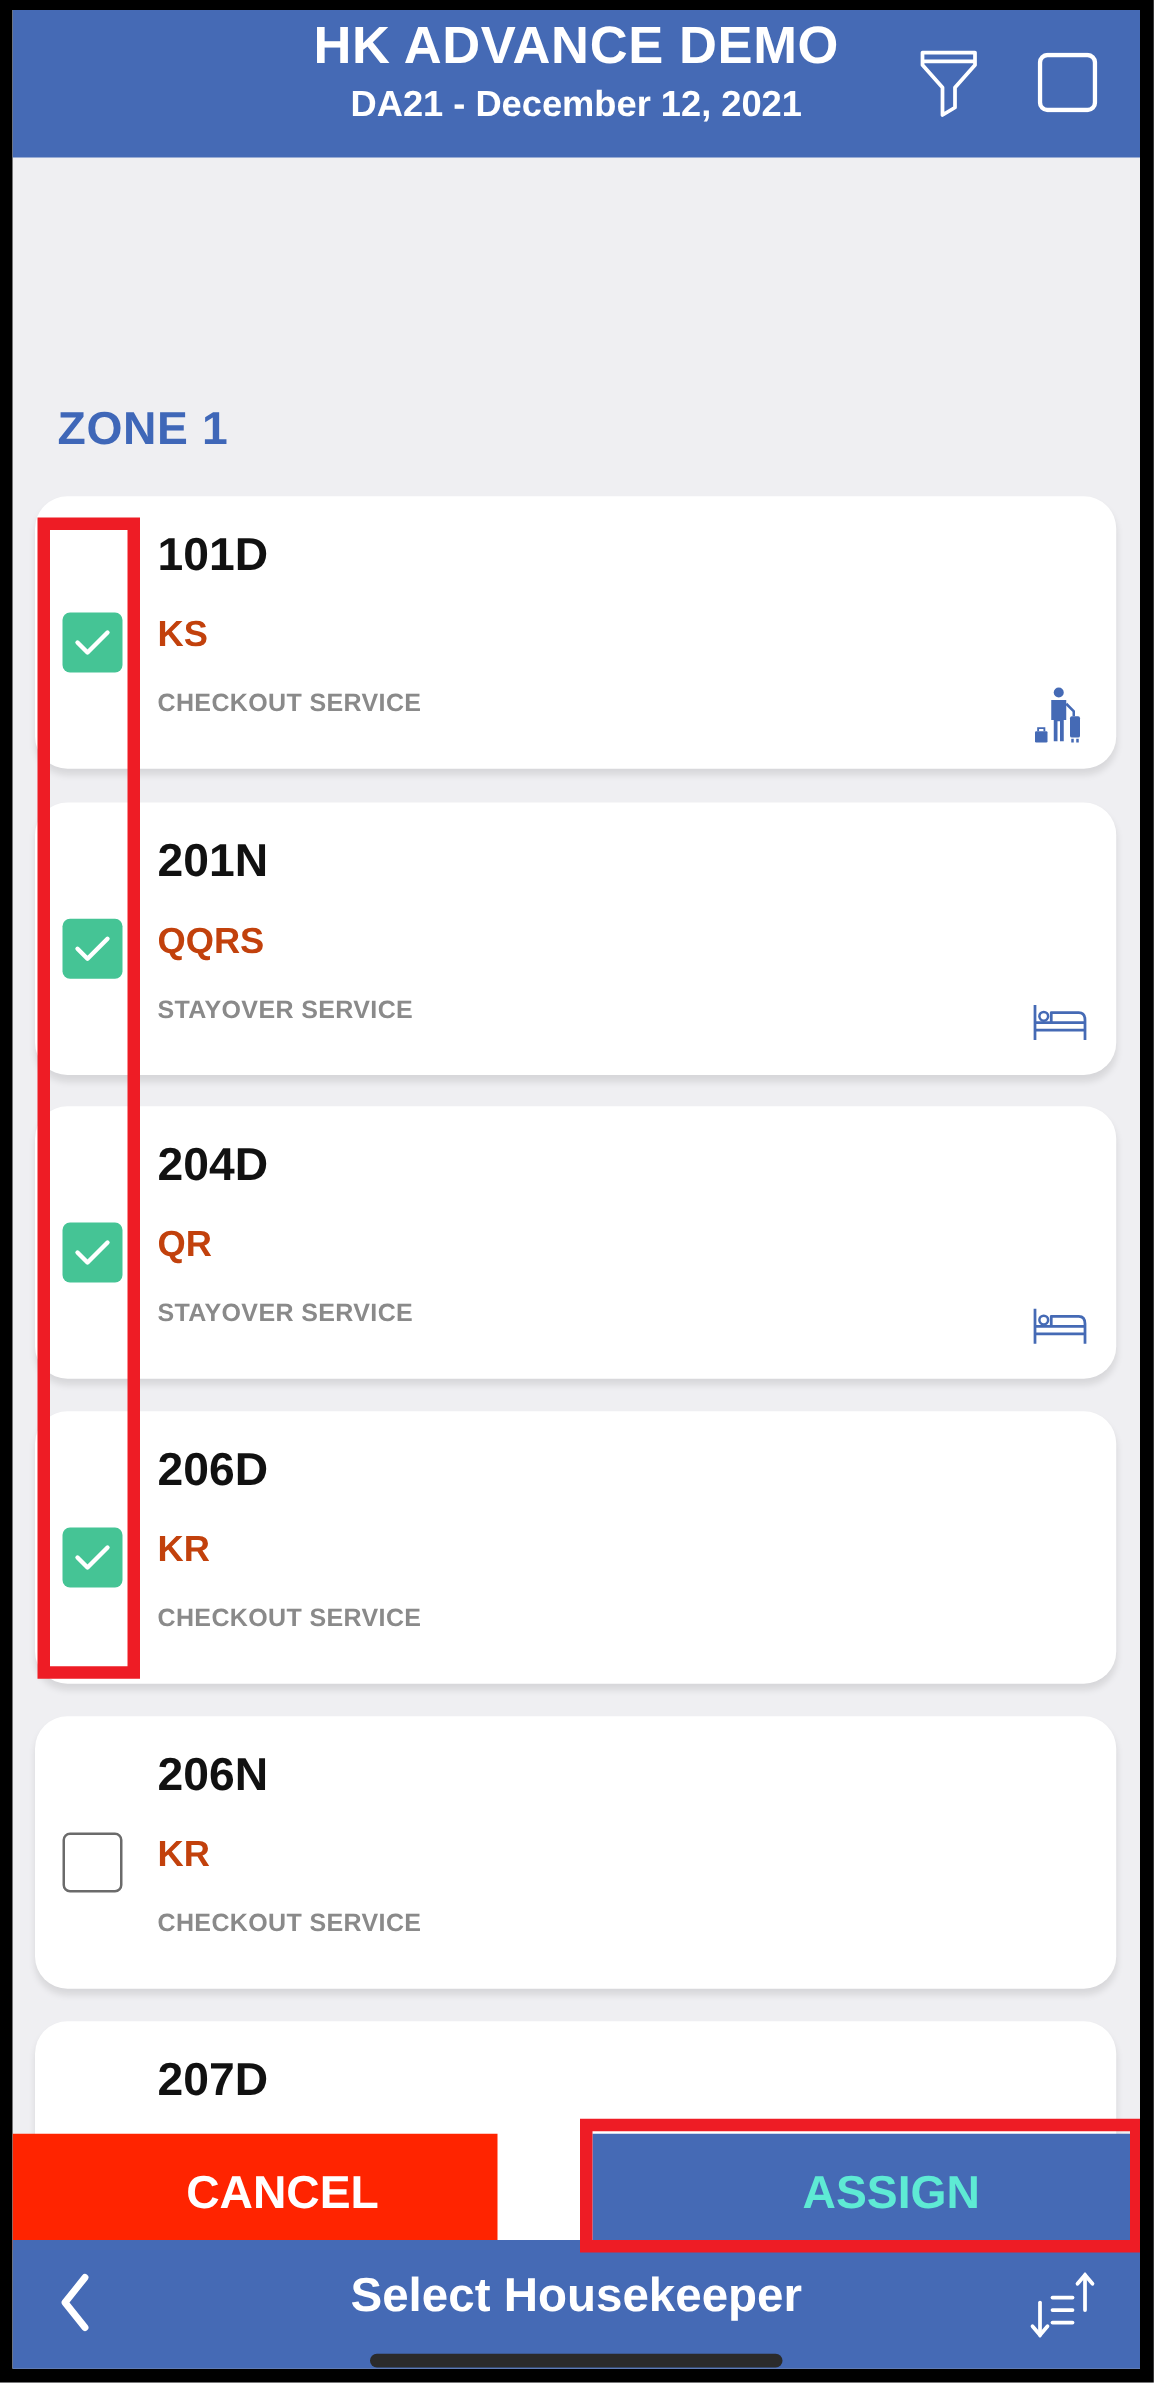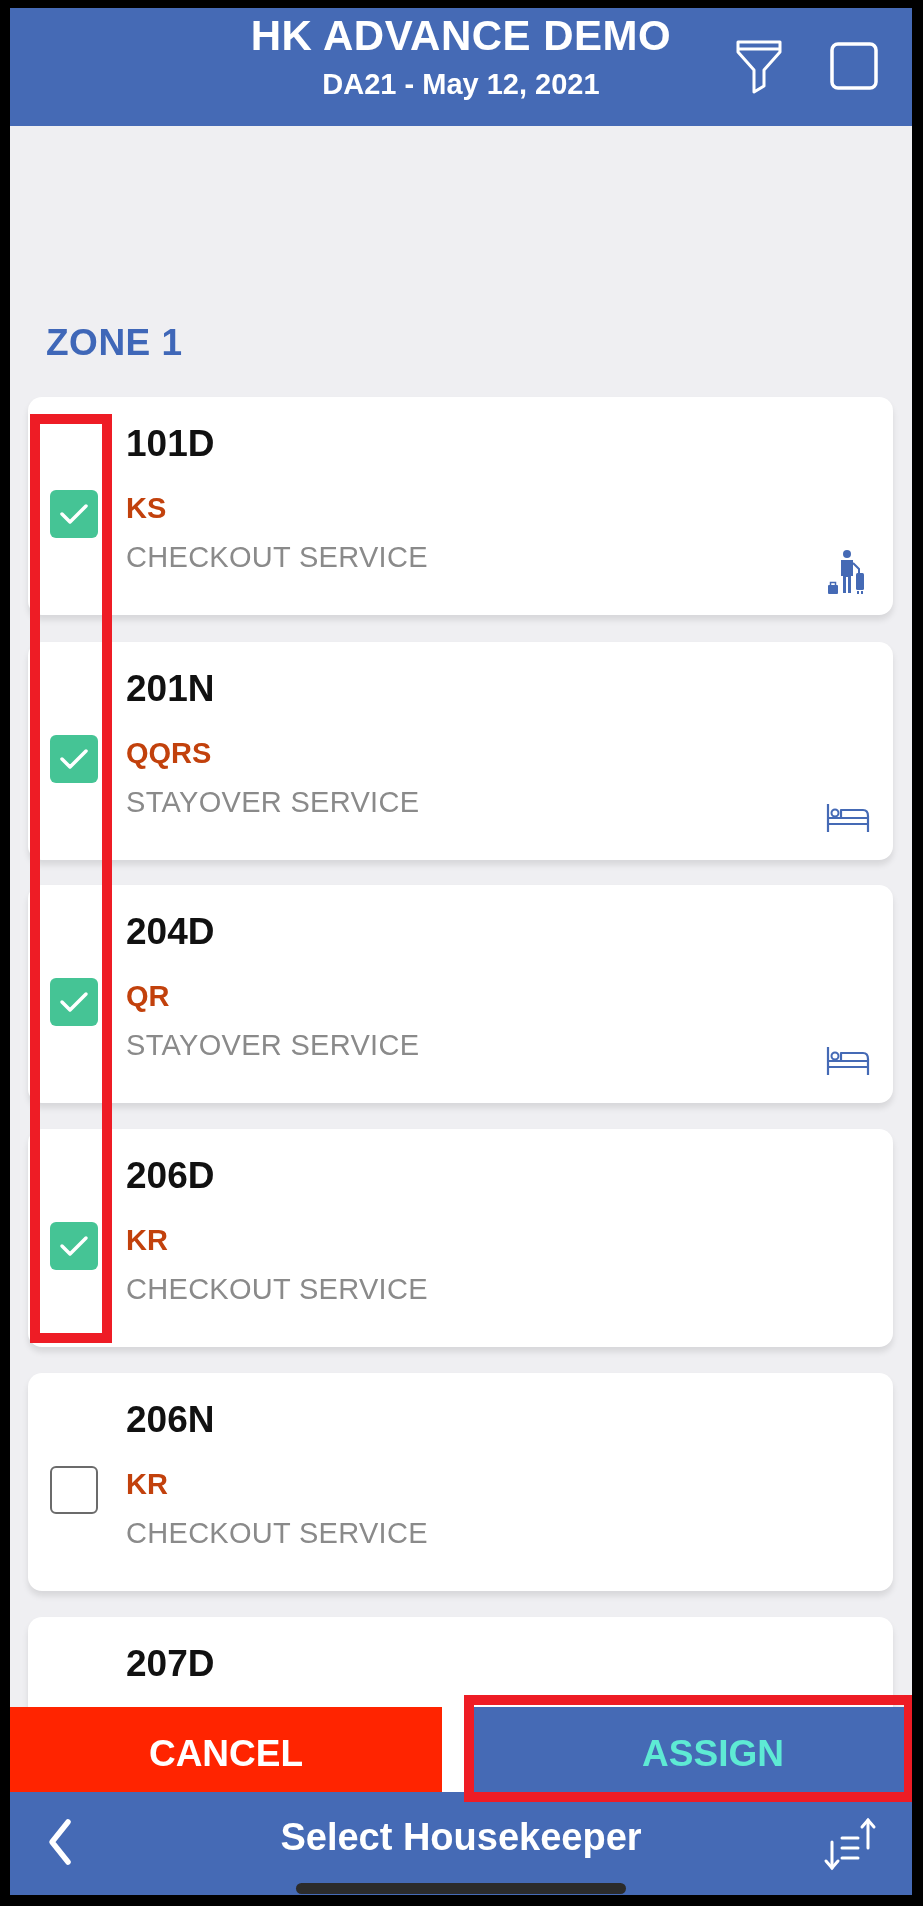--- a/index.html
+++ b/index.html
@@ -43,52 +43,52 @@
     .search input::placeholder { color: #8A8A8E; }
 
     .zone-title {
       position: absolute; left: 36px; top: 314px;
       font-size: 37px; font-weight: bold; color: #3F67B8; letter-spacing: 0.5px;
     }
 
     
     .card {
       position: absolute; left: 18px; width: 865px; height: 218px;
-      background: #fff; border-radius: 14px;
+      background: #fff; border-radius: 26px;
       box-shadow: 0 5px 6px rgba(0,0,0,0.10);
     }
     .card .room {
       position: absolute; left: 98px; top: 26px;
       font-size: 37px; font-weight: bold; color: #111;
     }
     .card .code {
       position: absolute; left: 98px; top: 95px;
       font-size: 29px; font-weight: bold; color: #c2410c;
     }
     .card .service {
-      position: absolute; left: 98px; top: 144px;
-      font-size: 29px; font-weight: normal; color: #8A8A8A; letter-spacing: 0.3px;
+      position: absolute; left: 98px; top: 155px;
+      font-size: 20px; font-weight: bold; color: #8A8A8A; letter-spacing: 0.3px;
     }
     .card .checkbox {
       position: absolute; left: 22px; top: 93px; width: 48px; height: 48px;
       border-radius: 6px; box-sizing: border-box; cursor: pointer;
     }
     .card .checkbox.checked { background: #45C495; }
     .card .checkbox.unchecked { background: #fff; border: 2px solid #6B6B6B; }
     .card .checkbox svg { position: absolute; left: 8px; top: 10px; }
     .card .status-icon { position: absolute; right: 22px; top: 152px; width: 46px; height: 46px; }
 
     
     .hl-box { position: absolute; border: 10px solid #EE1C25; box-sizing: border-box; pointer-events: none; }
 
     
     .btn-cancel {
-      position: absolute; left: 0; top: 1699px; width: 432px; height: 93px;
+      position: absolute; left: 0; top: 1699px; width: 344px; height: 93px;
       background: #FF2400; color: #fff; font-weight: bold; font-size: 37px;
-      display: flex; align-items: center; justify-content: center; cursor: pointer;
+      display: flex; align-items: center; justify-content: center; cursor: pointer; padding-left: 44px;
     }
     .btn-gap { position: absolute; left: 432px; top: 1699px; width: 32px; height: 93px; background: #fff; }
     .btn-assign {
       position: absolute; left: 464px; top: 1699px; width: 478px; height: 93px;
       background: #456AB5; color: #5eead4; font-weight: bold; font-size: 37px;
       display: flex; align-items: center; justify-content: center; cursor: pointer;
     }
     .btn-edge { position: absolute; left: 894px; top: 1699px; width: 8px; height: 93px; background: #DADADE; }
 
     
@@ -107,21 +107,21 @@
       border-radius: 6px; background: #2B2B2B;
     }
   </style>
 </head>
 <body>
 
 <div class="screen">
 
   <div class="header">
     <div class="title">HK ADVANCE DEMO</div>
-    <div class="subtitle">DA21 - May 12, 2021</div>
+    <div class="subtitle">DA21 - December 12, 2021</div>
     <div class="filter-btn">
       <svg width="50" height="56" viewBox="0 0 50 56">
         <path d="M4 4 H46 V14 L30 32 V48 L20 54 V32 L4 14 Z" fill="none" stroke="#fff" stroke-width="3" stroke-linejoin="round"></path>
         <line x1="4" y1="11" x2="46" y2="11" stroke="#fff" stroke-width="3"></line>
       </svg>
     </div>
     <div class="select-all-btn">
       <svg width="48" height="48" viewBox="0 0 48 48">
         <rect x="2" y="2" width="44" height="44" rx="6" fill="none" stroke="#fff" stroke-width="3.5"></rect>
       </svg>

